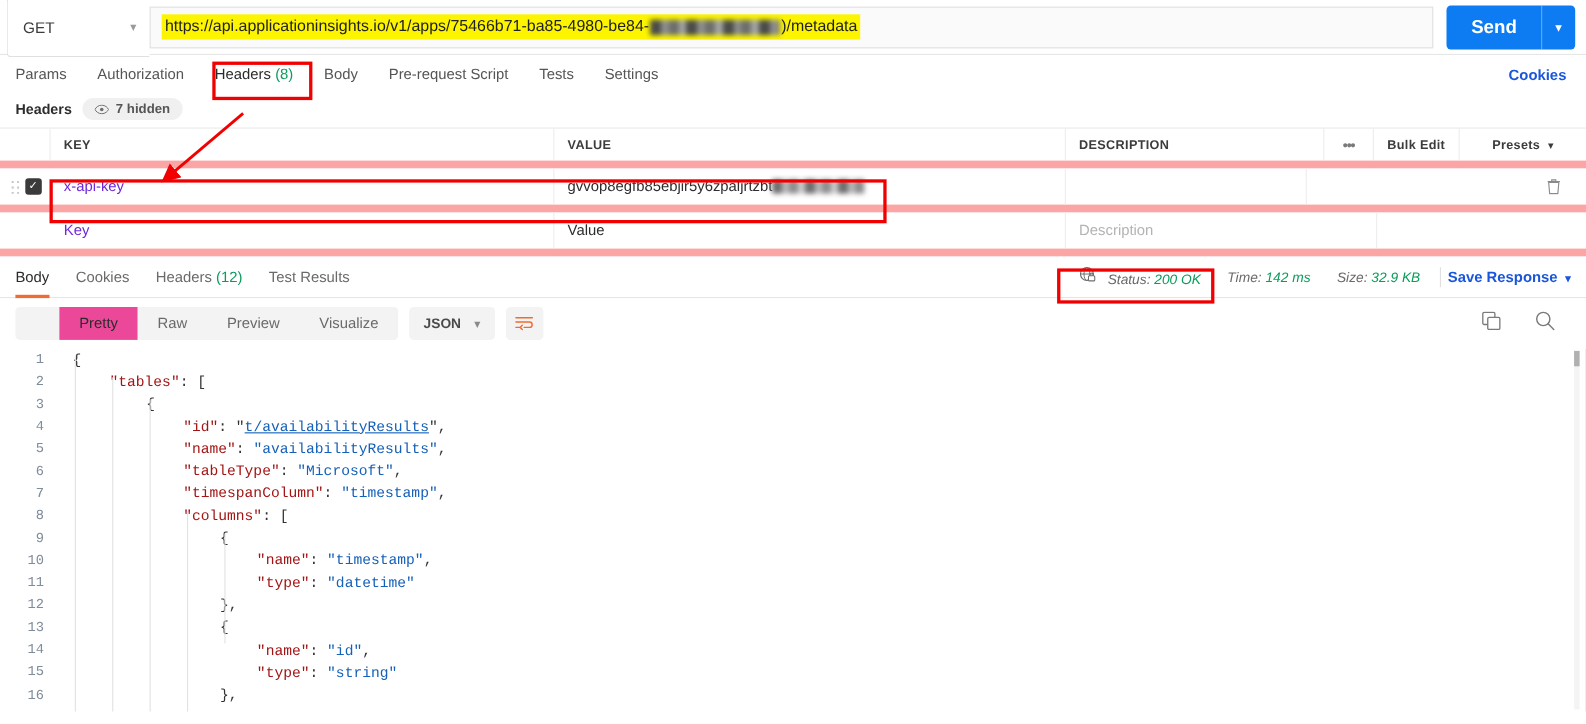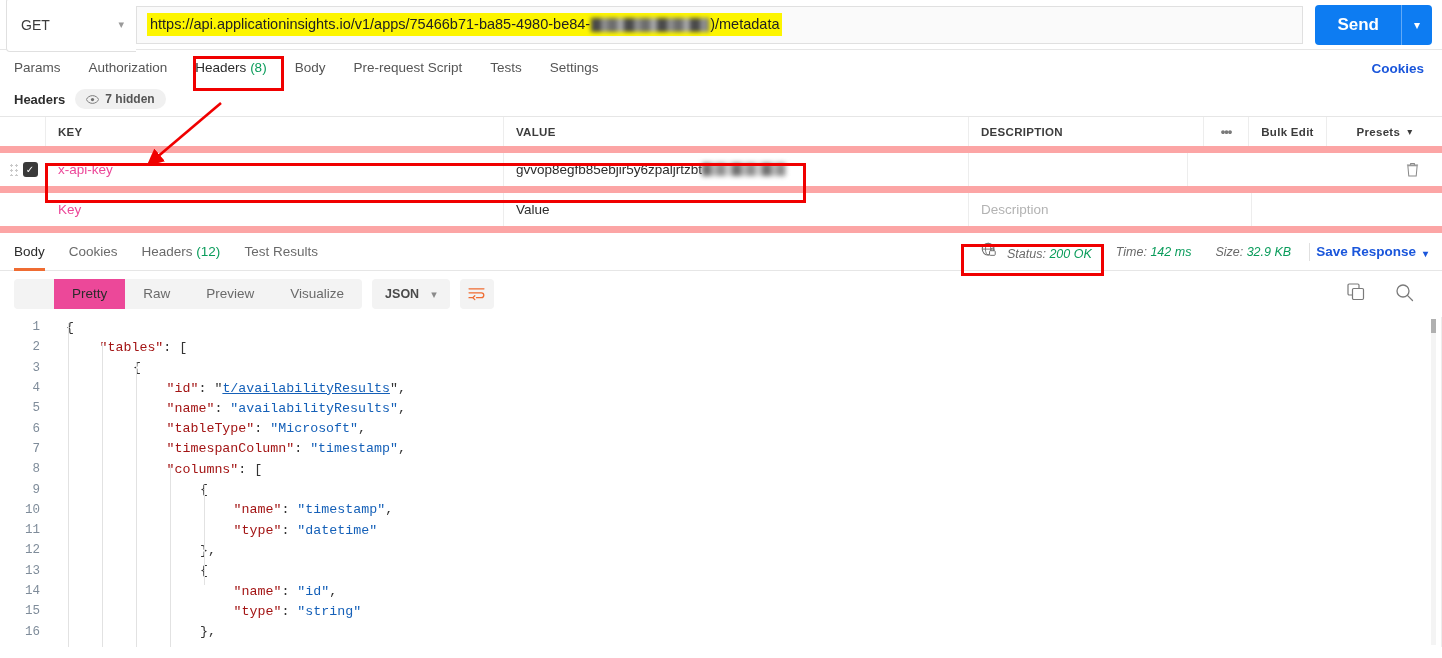--- a/index.html
+++ b/index.html
@@ -113,21 +113,21 @@
   .tcell.desc { flex: 1 1 auto; border-right: 1px solid #ededed; }
   .hdr-row { height: 36px; background: #fff; }
   .hdr-row .tcell { font-size: 11.5px; font-weight: bold; color: #3c3c3c; letter-spacing: .3px; }
   .hdr-row .tgutter { border-right: 1px solid #ededed; }
   .tcell.dotsmenu { flex: 0 0 45px; justify-content: center; border-right: 1px solid #ededed;
                     font-size: 13px; color: #7a7a7a; letter-spacing: -1px; font-weight: bold;}
   .tcell.bulk { flex: 0 0 78px; justify-content: center; border-right: 1px solid #ededed; }
   .tcell.presets { flex: 0 0 115px; justify-content: center; gap: 7px; }
   .presets .caret { font-size: 10px; font-weight: normal; }
   .data-row { height: 40px; }
-  .data-row .tcell.key { color: #ec4899; }
+  .data-row .tcell.key { color: #6d28d9; }
   .data-row .tcell.val { color: #2d2d2d; }
   .blur-val {
     display: inline-block; height: 13px; width: 84px; margin-left: 0px;
     background: repeating-linear-gradient(90deg,#6d6d6d 0 9px,#b9b9b9 9px 15px,#8c8c8c 15px 23px,#cecece 23px 30px);
     filter: blur(2.4px); vertical-align: middle;
   }
   .trash { flex: 0 0 60px; display:flex; align-items:center; justify-content:center;
            color:#8a8a8a; font-size:15px; }
   .row-rest { flex: 1 1 auto; }
   .empty-row { height: 40px; }

